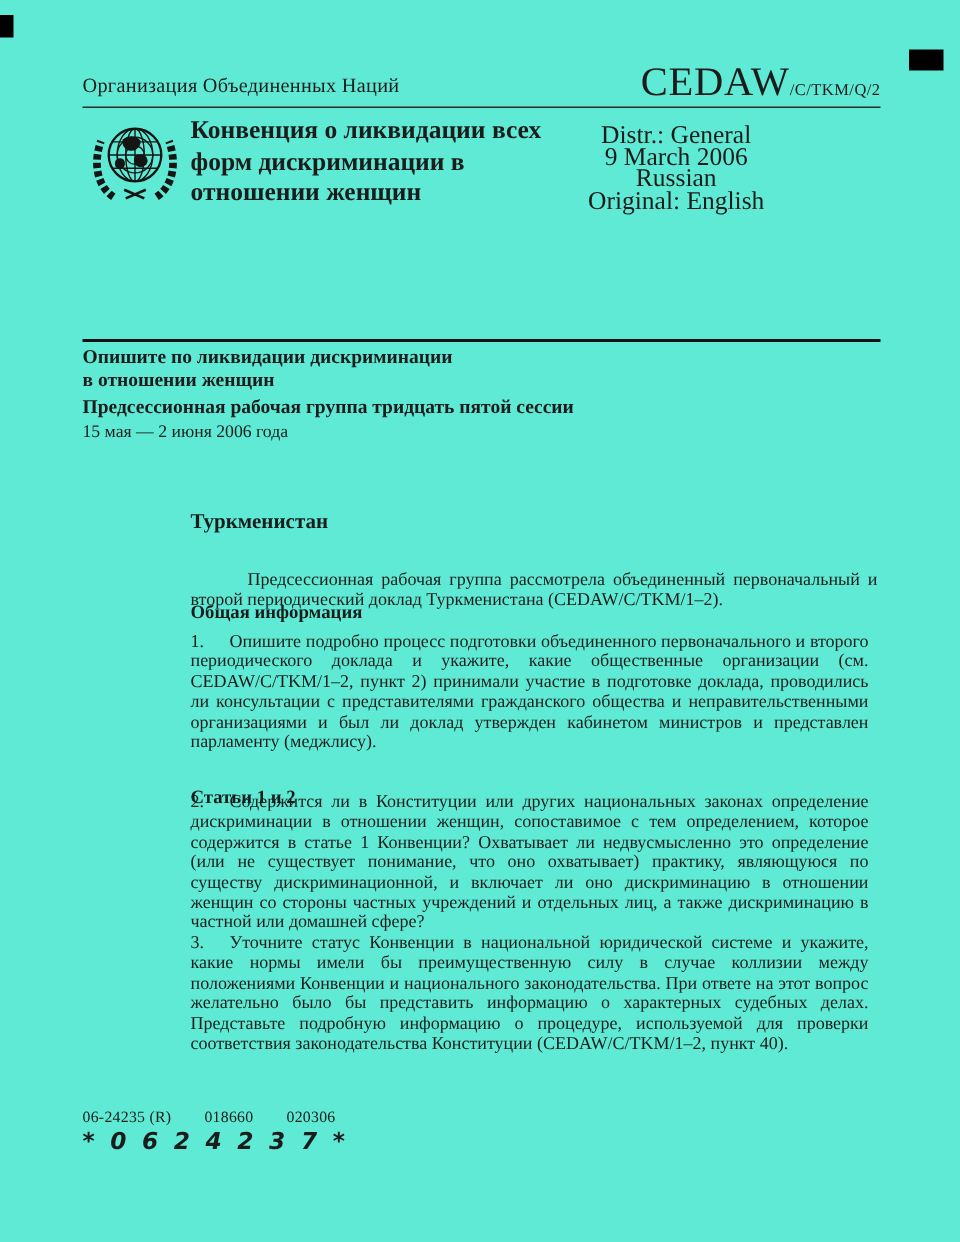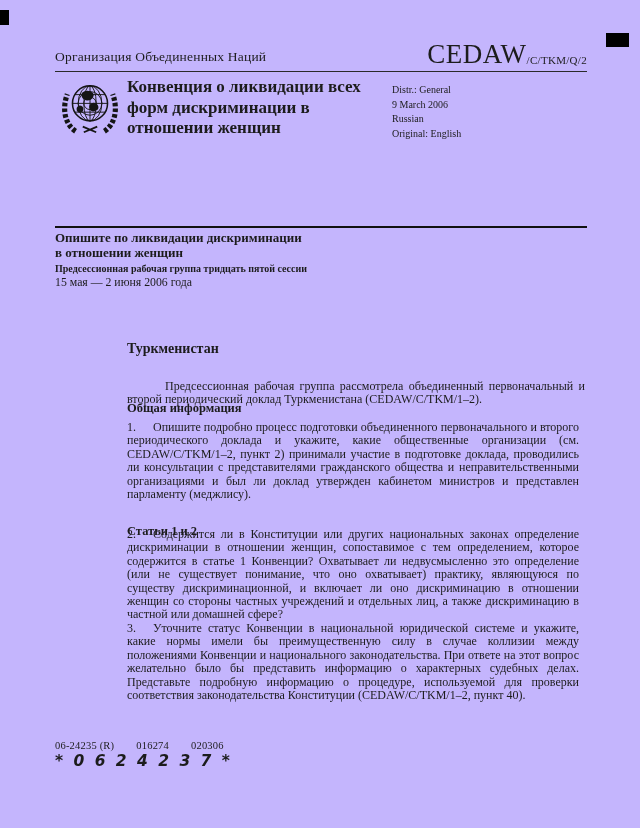--- a/index.html
+++ b/index.html
@@ -1,32 +1,32 @@
 <!DOCTYPE html>
 <html><head>
 <meta charset="utf-8">
 <style>
   html,body{margin:0;padding:0;background:#ffffff;}
   .page{
     position:relative;width:640px;height:828px;overflow:hidden;
-    background:#c4b5fd;color:#1c1c1c;
+    background:#5eead4;color:#1c1c1c;
     font-family:"Liberation Serif","DejaVu Serif",serif;
   }
   .abs{position:absolute;}
   .corner-mark{background:#000000;}
   .org-name{font-size:13.5px;letter-spacing:0.2px;}
   .symbol{display:flex;align-items:flex-end;}
   .symbol-main{font-size:27px;letter-spacing:0.5px;line-height:1;}
   .symbol-suffix{font-size:11px;line-height:1;padding-bottom:2px;letter-spacing:0.3px;}
   .rule-thin{height:1px;background:#2a2a2a;}
   .rule-thick{height:2px;background:#111111;}
   .conv-title{font-size:17px;font-weight:bold;line-height:20.5px;width:248px;}
-  .distr{font-size:10px;line-height:14.6px;}
+  .distr{font-size:17px;line-height:14.6px;text-align:center;}
   .committee-name{font-size:13px;font-weight:bold;line-height:14.5px;}
-  .committee-session{font-size:10px;font-weight:bold;margin-top:3px;}
+  .committee-session{font-size:13px;font-weight:bold;margin-top:3px;}
   .committee-dates{font-size:11.8px;margin-top:1px;}
   .main-title{font-size:17px;font-weight:bold;line-height:18.5px;width:456px;}
   .country{font-size:14px;font-weight:bold;}
   .body-par{margin:0;font-size:12px;line-height:13.4px;text-align:justify;width:452px;}
   .intro{text-indent:38px;width:458px;}
   .sec-heading{font-size:12.5px;font-weight:bold;text-align:center;}
   .par-num{display:inline-block;width:26px;}
   .footer-num{font-size:10.5px;letter-spacing:0.2px;}
   .footer-num span{margin-right:22px;}
   .barcode-line{
@@ -103,17 +103,17 @@
 
   <div class="abs sec-heading" style="left:127px;top:524px;">Статьи 1 и 2</div>
   <p class="abs body-par" style="left:127px;top:528px;">
     <span class="par-num">2.</span><span>Содержится ли в Конституции или других национальных законах определение дискриминации в отношении женщин, сопоставимое с тем определением, которое содержится в статье 1 Конвенции? Охватывает ли недвусмысленно это определение (или не существует понимание, что оно охватывает) практику, являющуюся по существу дискриминационной, и включает ли оно дискриминацию в отношении женщин со стороны частных учреждений и отдельных лиц, а также дискриминацию в частной или домашней сфере?</span>
   </p>
   <p class="abs body-par" style="left:127px;top:622px;">
     <span class="par-num">3.</span><span>Уточните статус Конвенции в национальной юридической системе и укажите, какие нормы имели бы преимущественную силу в случае коллизии между положениями Конвенции и национального законодательства. При ответе на этот вопрос желательно было бы представить информацию о характерных судебных делах. Представьте подробную информацию о процедуре, используемой для проверки соответствия законодательства Конституции (CEDAW/C/TKM/1–2, пункт 40).</span>
   </p>
 
   <div class="abs footer-num" style="left:55px;top:740px;">
-    <span>06-24235 (R)</span><span>016274</span><span>020306</span>
+    <span>06-24235 (R)</span><span>018660</span><span>020306</span>
   </div>
   <div class="abs barcode-line" style="left:55px;top:752px;">* 0 6 2 4 2 3 7 *</div>
 
 </div>
 
 </body></html>

